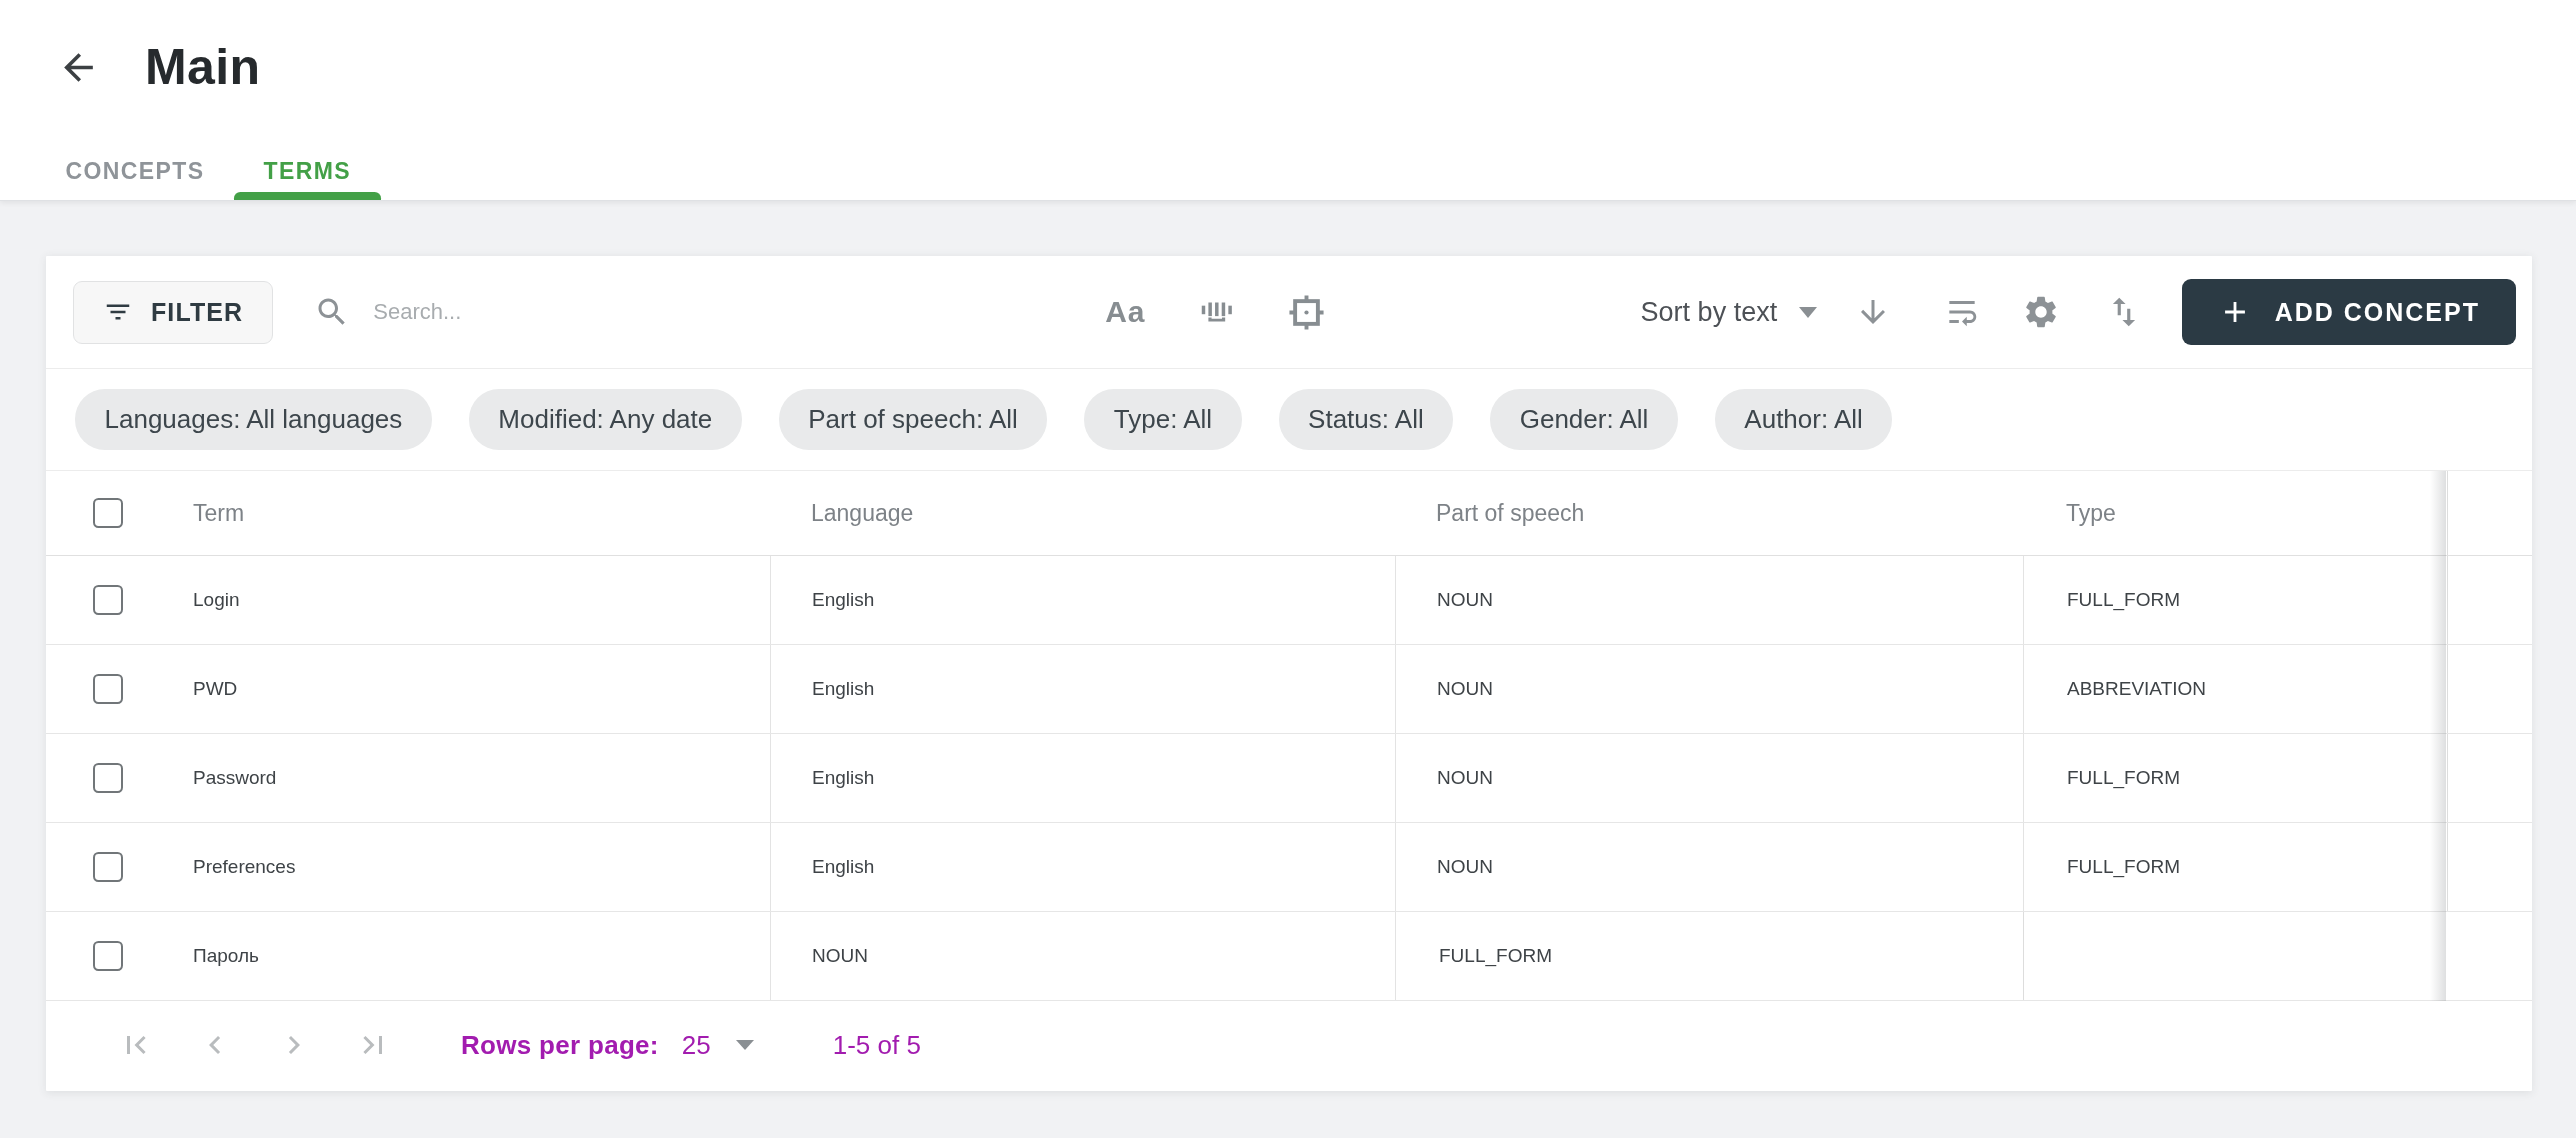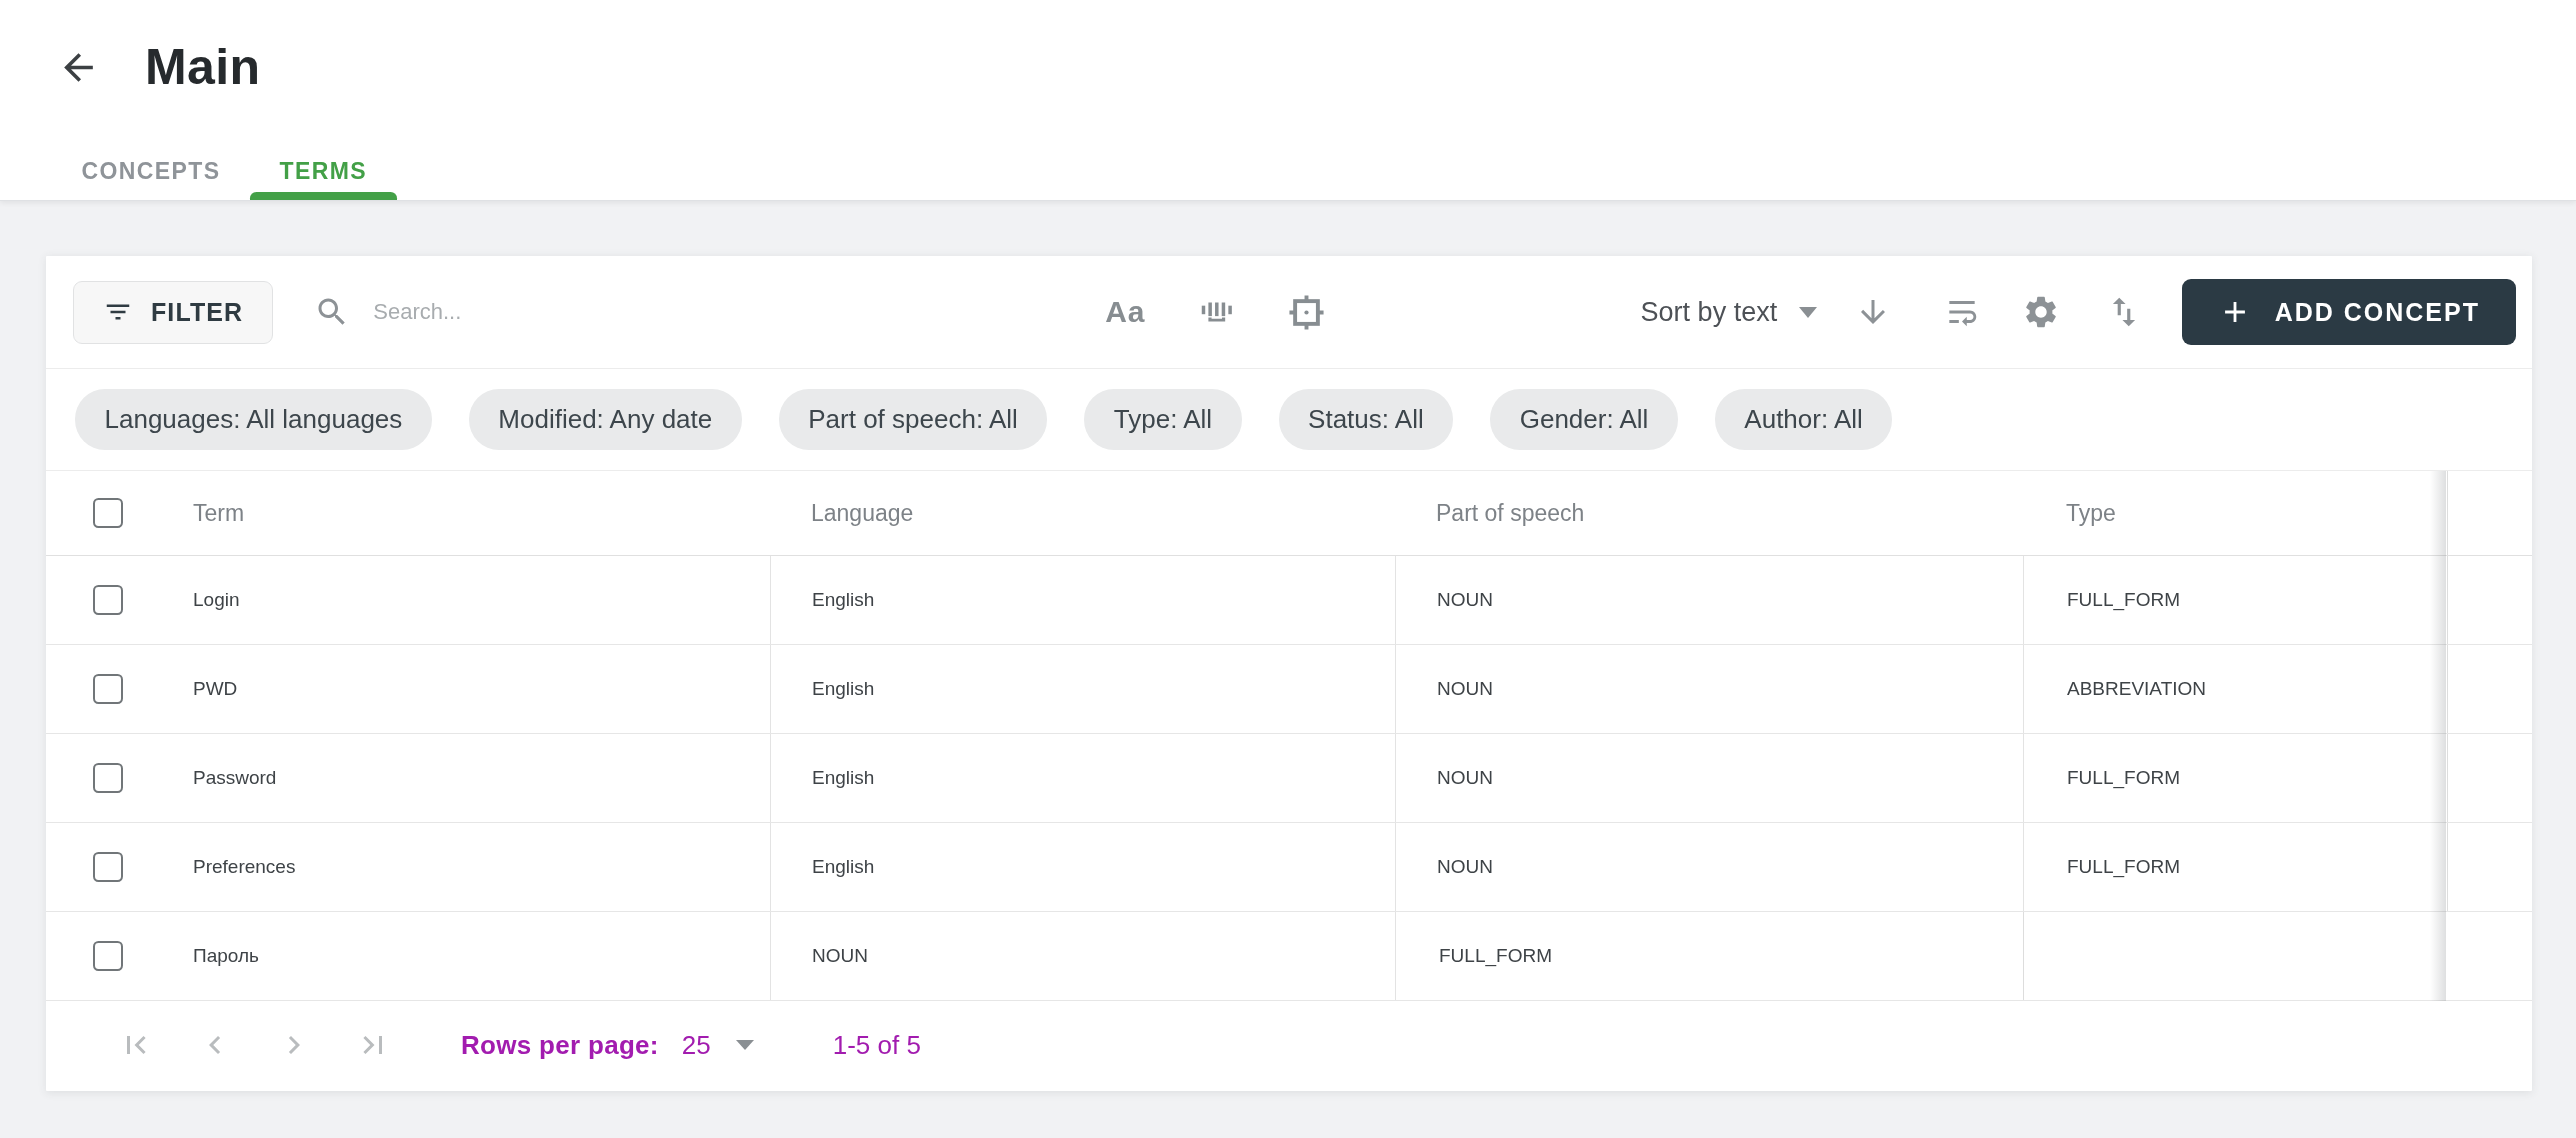--- a/index.html
+++ b/index.html
@@ -11,21 +11,21 @@
   }
   
   .top-band {
     position:relative; height:201px; background:#ffffff;
     border-bottom:0.9px solid #dfe1e4;
     box-shadow:0 2.7px 5.4px rgba(0,0,0,0.07);
   }
   .title-row { display:flex; align-items:center; gap:43px; padding:38px 0 0 55px; }
   .back-btn { width:47px; height:47px; display:flex; align-items:center; justify-content:center; cursor:pointer; }
   .page-title { font-size:50px; font-weight:bold; color:#262a2d; letter-spacing:0.4px; }
-  .tabs { position:absolute; bottom:0; left:52px; display:flex;justify-content:flex-end; }
+  .tabs { position:absolute; bottom:0; left:36px; display:flex;justify-content:flex-end; }
   .tab {
     position:relative; height:57px; padding:0 29.5px;
     display:flex; align-items:center;
     font-size:23px; font-weight:bold; letter-spacing:1.4px;
     color:#8f9499; cursor:pointer;
   }
   .tab.active { color:#43a047; }
   .tab-underline {
     position:absolute; left:0; right:0; bottom:0; height:8px;
     background:#43a047; border-radius:6.3px 6.3px 0 0;

